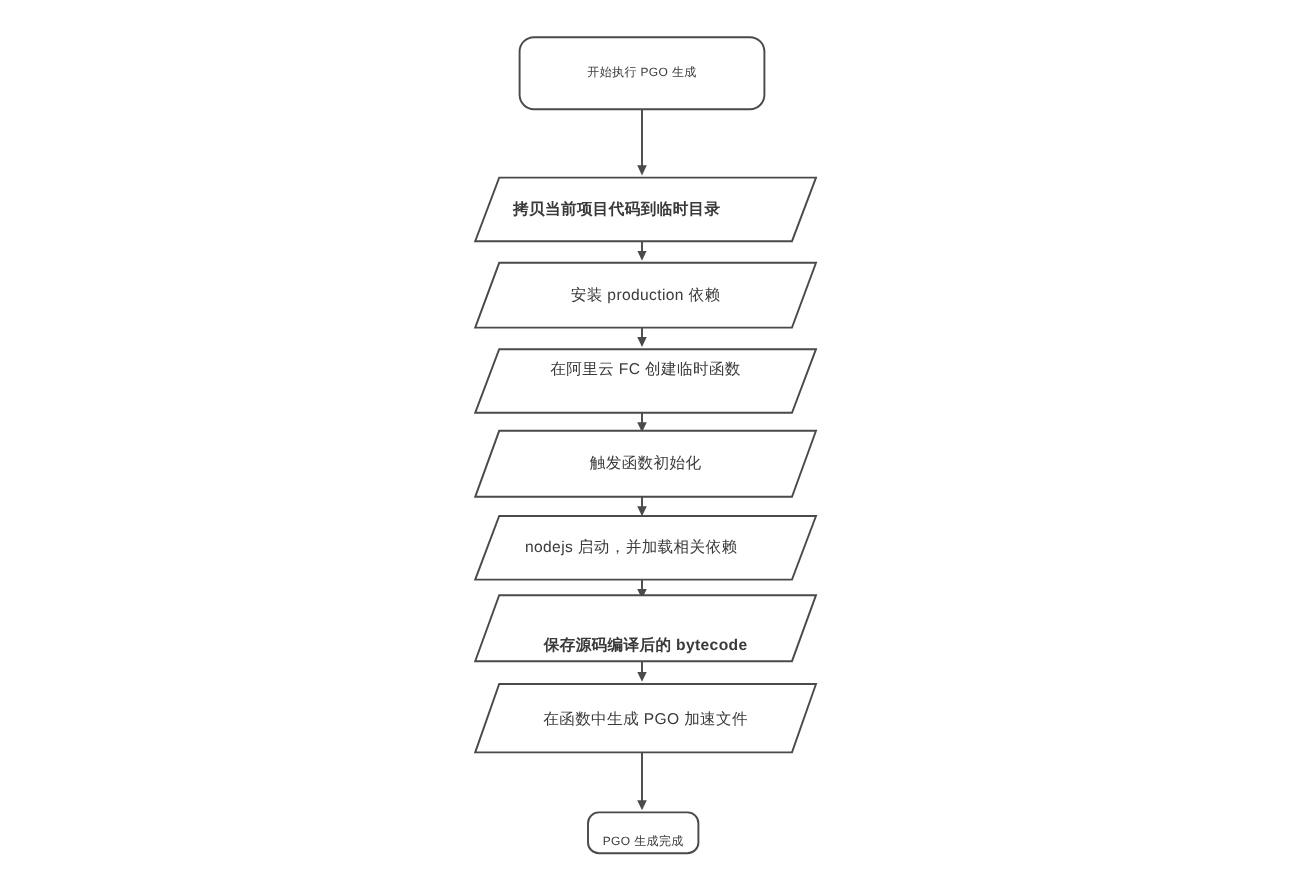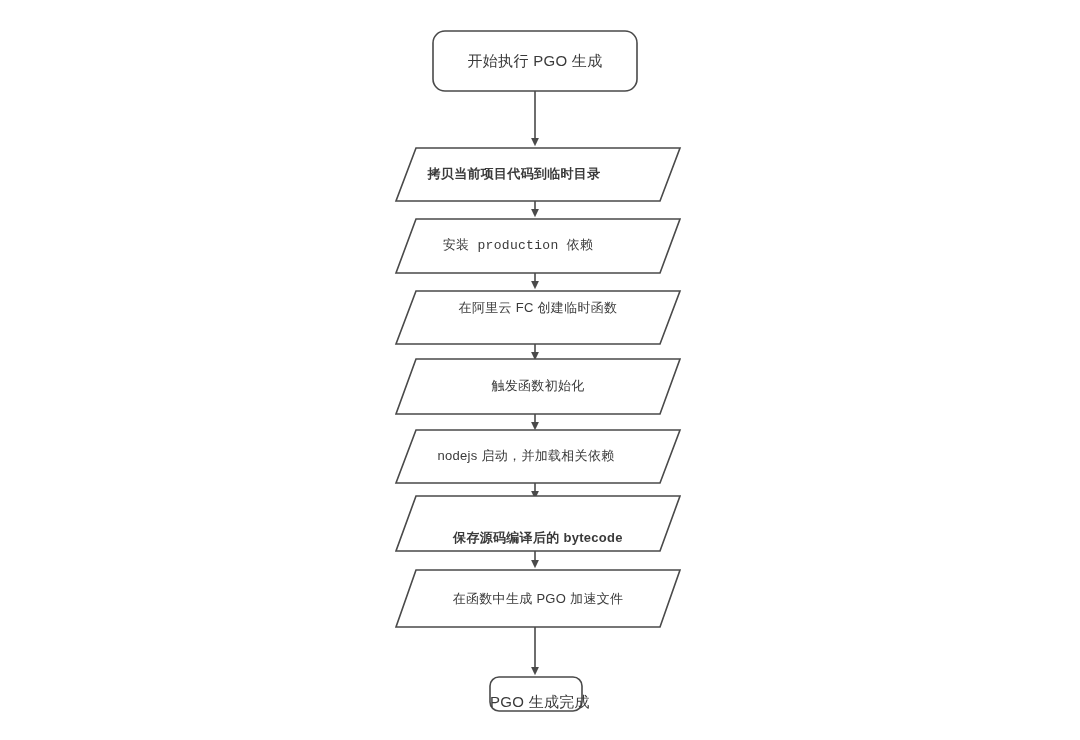--- a/index.html
+++ b/index.html
@@ -27,21 +27,21 @@
     position: absolute;
     text-align: center;
     color: #3a3a3a;
     font-size: 13px;
     line-height: 26px;
     letter-spacing: 0.3px;
     white-space: pre;
     pointer-events: none;
   }
   .terminal-label {
-    font-size: 15px;
+    font-size: 10px;
   }
 </style>
 </head>
 <body>
 
 <div id="flow-canvas">
 
   <svg id="flow-svg" width="1080" height="740" viewBox="0 0 1080 740">
     <defs>
       <marker id="arrowhead" markerWidth="10" markerHeight="10" refX="4.2" refY="4" orient="auto" markerUnits="userSpaceOnUse">
@@ -74,21 +74,21 @@
     <polygon points="416,570 680,570 660,627 396,627" fill="#ffffff" stroke="#4a4a4a" stroke-width="1.6"></polygon>
     <line x1="535" y1="627" x2="535" y2="671" stroke="#4a4a4a" stroke-width="1.6" marker-end="url(#arrowhead)"></line>
 
     <rect x="490" y="677" width="92" height="34" rx="9" ry="9" fill="#ffffff" stroke="#4a4a4a" stroke-width="1.6"></rect>
   </svg>
 
   <div class="node-label terminal-label" style="left:433px; top:48px; width:204px; line-height:26px;">开始执行 PGO 生成</div>
 
   <div class="node-label" style="left:372px; top:161px; width:284px;font-weight:bold;">拷贝当前项目代码到临时目录</div>
 
-  <div class="node-label" style="left:376px; top:233px; width:284px;font-family:Liberation Mono, monospace;">安装 production 依赖</div>
+  <div class="node-label" style="left:396px; top:233px; width:284px;">安装 production 依赖</div>
 
   <div class="node-label" style="left:396px; top:295px; width:284px;">在阿里云 FC 创建临时函数</div>
 
   <div class="node-label" style="left:396px; top:373px; width:284px;">触发函数初始化</div>
 
   <div class="node-label" style="left:384px; top:443px; width:284px;">nodejs 启动，并加载相关依赖</div>
 
   <div class="node-label" style="left:396px; top:525px; width:284px;font-weight:bold;">保存源码编译后的 bytecode</div>
 
   <div class="node-label" style="left:396px; top:586px; width:284px;">在函数中生成 PGO 加速文件</div>

